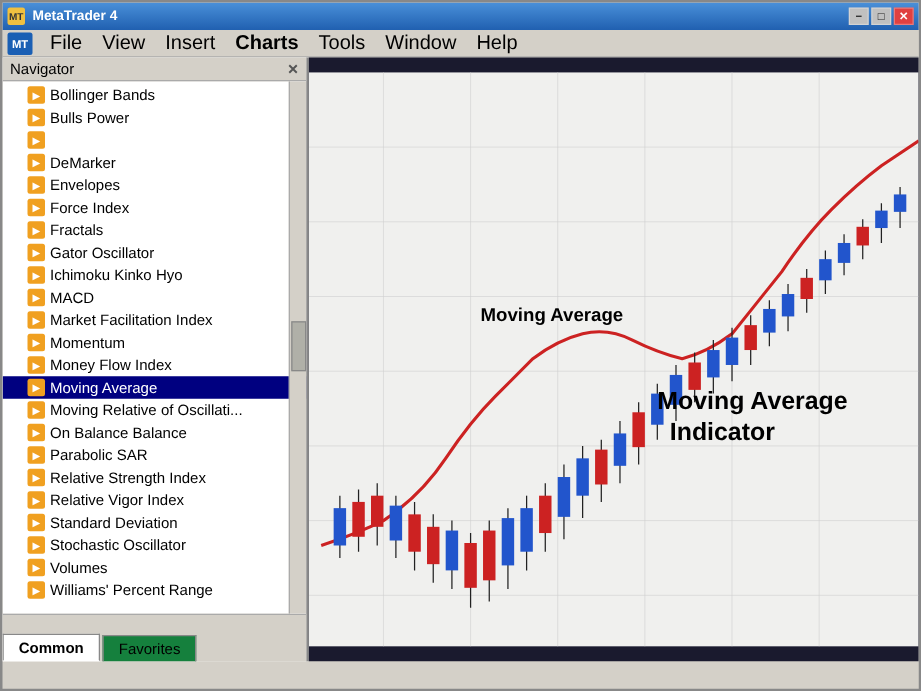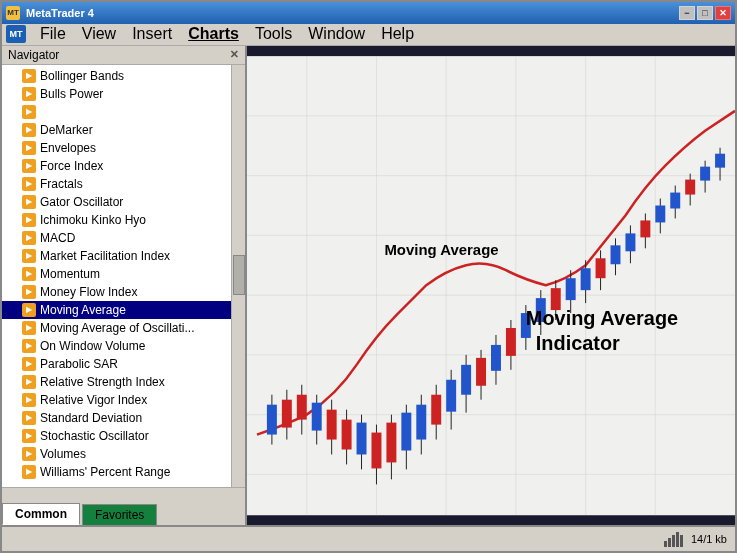--- a/index.html
+++ b/index.html
@@ -232,21 +232,21 @@
       <div class="tb-btn">□</div>
       <div class="tb-btn close">✕</div>
     </div>
   </div>
 
   <div class="menu-bar">
     <div class="menu-app-icon">MT</div>
     <div class="menu-item">File</div>
     <div class="menu-item">View</div>
     <div class="menu-item">Insert</div>
-    <div class="menu-item" style="font-weight:bold;text-decoration:underline;">Charts</div>
+    <div class="menu-item" style="font-weight:bold;">Charts</div>
     <div class="menu-item">Tools</div>
     <div class="menu-item">Window</div>
     <div class="menu-item">Help</div>
   </div>
 
   <div class="main-content">
 
     <div class="navigator">
       <div class="navigator-header">
         <span>Navigator</span>
@@ -305,25 +305,25 @@
             <div class="nav-item">
               <div class="nav-icon">▶</div>
               <span>Money Flow Index</span>
             </div>
             <div class="nav-item selected">
               <div class="nav-icon">▶</div>
               <span>Moving Average</span>
             </div>
             <div class="nav-item">
               <div class="nav-icon">▶</div>
-              <span>Moving Average of Oscillati...</span>
-            </div>
-            <div class="nav-item">
-              <div class="nav-icon">▶</div>
-              <span>On Window Volume</span>
+              <span>Moving Relative of Oscillati...</span>
+            </div>
+            <div class="nav-item">
+              <div class="nav-icon">▶</div>
+              <span>On Balance Balance</span>
             </div>
             <div class="nav-item">
               <div class="nav-icon">▶</div>
               <span>Parabolic SAR</span>
             </div>
             <div class="nav-item">
               <div class="nav-icon">▶</div>
               <span>Relative Strength Index</span>
             </div>
             <div class="nav-item">
@@ -476,26 +476,13 @@
         <rect x="470" y="98" width="10" height="14" fill="#2255cc"></rect>
 
         <text x="138" y="200" font-family="Arial" font-size="15" font-weight="bold" fill="black">Moving Average</text>
 
         <text x="280" y="270" font-family="Arial" font-size="20" font-weight="bold" fill="black">Moving Average</text>
         <text x="290" y="295" font-family="Arial" font-size="20" font-weight="bold" fill="black">Indicator</text>
       </svg>
     </div>
   </div>
 
-  <div class="status-bar">
-    <div class="status-left"></div>
-    <div class="status-right">
-      <div class="volume-icon">
-        <div class="vol-bar" style="height:6px;"></div>
-        <div class="vol-bar" style="height:9px;"></div>
-        <div class="vol-bar" style="height:12px;"></div>
-        <div class="vol-bar" style="height:15px;"></div>
-        <div class="vol-bar" style="height:12px;"></div>
-      </div>
-      <span>14/1 kb</span>
-    </div>
-  </div>
 </div>
 
 </body></html>

